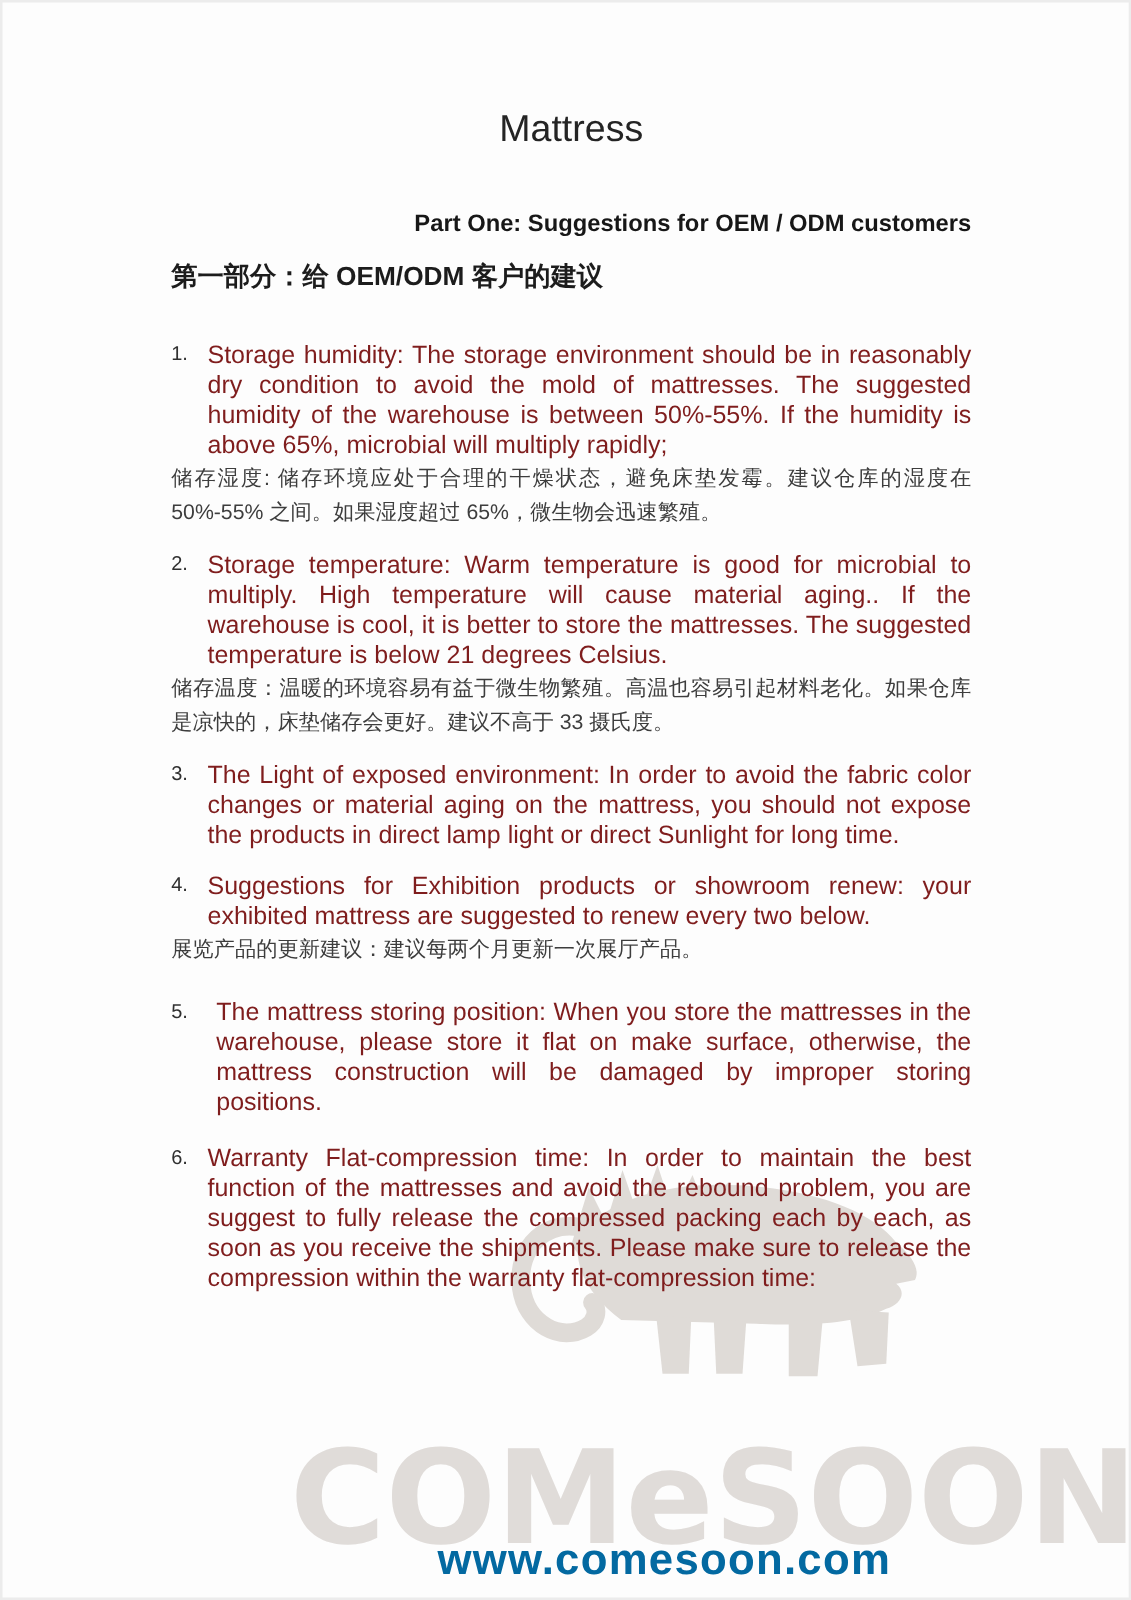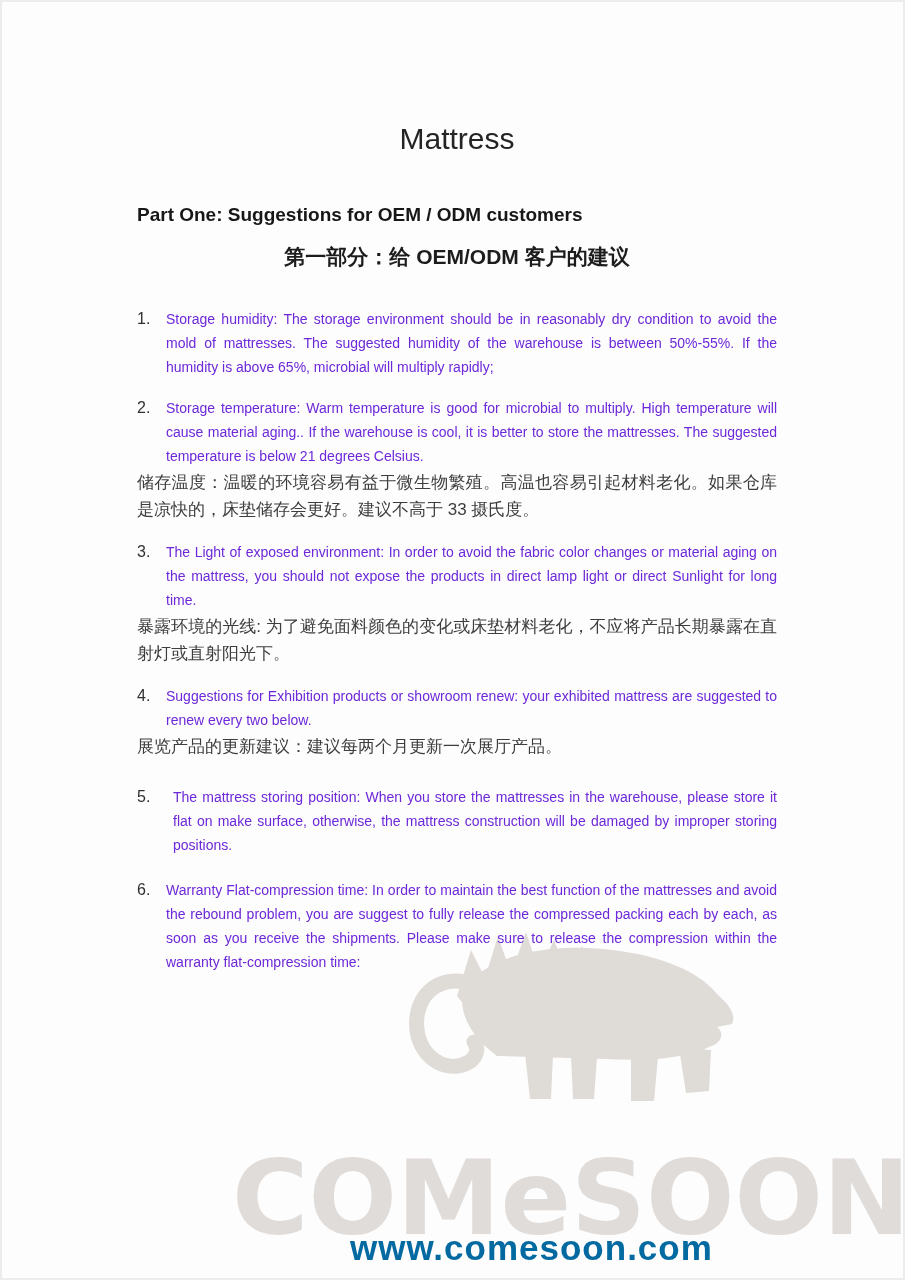--- a/index.html
+++ b/index.html
@@ -4,31 +4,31 @@
 <style>
   html,body { margin:0; padding:0; background:#ffffff; }
   .page {
     position:relative; width:905px; height:1280px; margin:0 auto;
     background:#fdfdfd; overflow:hidden;
     box-shadow: inset 0 0 0 2px #ececec;
     font-family:"Liberation Sans","DejaVu Sans",sans-serif;
     color:#333;
   }
   .content { position:absolute; left:137px; top:0; width:640px; }
-  .doc-title { margin-top:115px; text-align:center; font-size:30px; line-height:48px; color:#242424; }
-  .section-heading-en { margin-top:40px; text-align:left; font-size:19px; line-height:24px; font-weight:bold; color:#171717; }
-  .section-heading-zh { margin-top:16px; text-align:center; font-size:21px; line-height:28px; font-weight:bold; color:#1c1c1c; }
+  .doc-title { margin-top:80px; text-align:center; font-size:30px; line-height:48px; color:#242424; }
+  .section-heading-en { margin-top:40px; text-align:right; font-size:19px; line-height:24px; font-weight:bold; color:#171717; }
+  .section-heading-zh { margin-top:16px; font-size:21px; line-height:28px; font-weight:bold; color:#1c1c1c; }
   .items { margin-top:36px; }
   .item { margin-bottom:17px; }
   .item-5 { margin-top:25px; }
   .item-6 { margin-top:21px; }
   .en-row { display:flex; }
   .num { flex:none; width:29px; font-size:16px; line-height:24px; color:#303030; }
   .num-wide { width:36px; }
-  .en { flex:1; font-size:14px; line-height:24px; text-align:justify; color:#6d28d9; }
+  .en { flex:1; font-size:20px; line-height:24px; text-align:justify; color:#7f1d1d; }
   .zh { margin-top:1px; font-size:17px; line-height:27px; text-align:justify; color:#3d3d3d; }
   
   .wm-logo { position:absolute; left:405px; top:888px; width:345px; height:220px; pointer-events:none; }
   .wm-brand { position:absolute; left:232px; top:1146px; width:680px; height:108px; pointer-events:none; }
   .wm-url {
     position:absolute; left:350px; top:1228px; width:400px;
     font-size:35px; letter-spacing:1px; color:#0369a1; pointer-events:none;
     font-weight:bold;
   }
 </style>
@@ -68,36 +68,36 @@
     <div class="section-heading-en">Part One: Suggestions for OEM / ODM customers</div>
     <div class="section-heading-zh">第一部分：给 OEM/ODM 客户的建议</div>
 
     <div class="items">
 
       <div class="item">
         <div class="en-row">
           <span class="num">1.</span>
           <div class="en">Storage humidity: The storage environment should be in reasonably dry condition to avoid the mold of mattresses.  The suggested humidity of the warehouse is between 50%-55%. If the humidity is above 65%, microbial will multiply rapidly;</div>
         </div>
+        <div class="zh">储存湿度: 储存环境应处于合理的干燥状态，避免床垫发霉。建议仓库的湿度在 50%-55% 之间。如果湿度超过 65%，微生物会迅速繁殖。</div>
       </div>
 
       <div class="item">
         <div class="en-row">
           <span class="num">2.</span>
           <div class="en">Storage temperature: Warm temperature is good for microbial to multiply. High temperature will cause material aging.. If the warehouse is cool, it is better to store the mattresses. The suggested temperature is below 21 degrees Celsius.</div>
         </div>
         <div class="zh">储存温度：温暖的环境容易有益于微生物繁殖。高温也容易引起材料老化。如果仓库是凉快的，床垫储存会更好。建议不高于 33 摄氏度。</div>
       </div>
 
       <div class="item">
         <div class="en-row">
           <span class="num">3.</span>
           <div class="en">The Light of exposed environment: In order to avoid the fabric color changes or material aging on the mattress, you should not expose the products in direct lamp light or direct Sunlight for long time.</div>
         </div>
-        <div class="zh">暴露环境的光线: 为了避免面料颜色的变化或床垫材料老化，不应将产品长期暴露在直射灯或直射阳光下。</div>
       </div>
 
       <div class="item">
         <div class="en-row">
           <span class="num">4.</span>
           <div class="en">Suggestions for Exhibition products or showroom renew: your exhibited mattress are suggested to renew every two below.</div>
         </div>
         <div class="zh">展览产品的更新建议：建议每两个月更新一次展厅产品。</div>
       </div>
 

